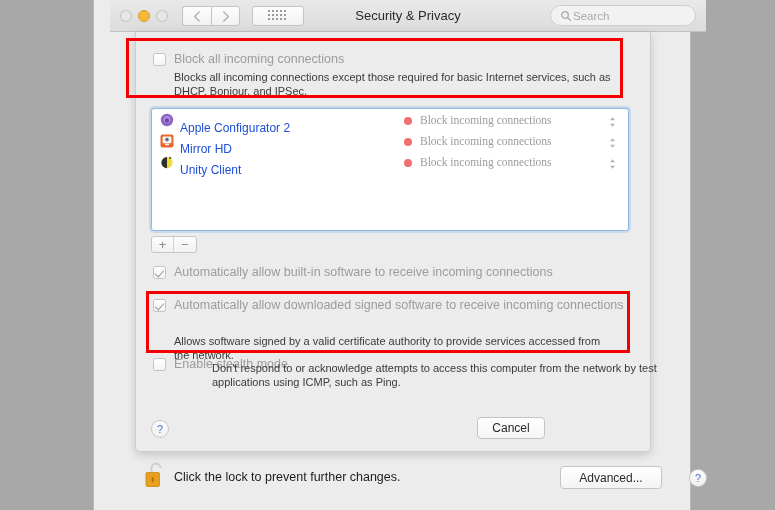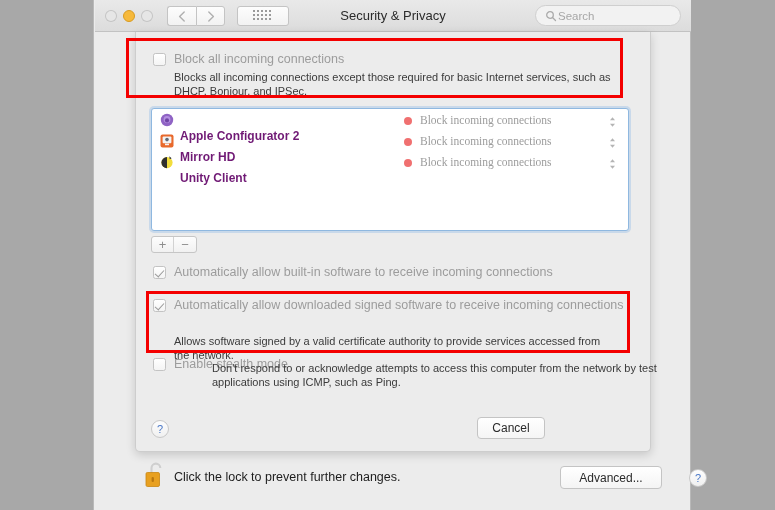--- a/index.html
+++ b/index.html
@@ -13,21 +13,21 @@
   
   #prefs-window{
     position:absolute; left:93px; top:0px; width:598px; height:510px;
     background:#ececec;
     border-left:1px solid #b9b9b9;
     border-right:1px solid #b9b9b9;
   }
 
   
   #toolbar{
-    position:absolute; left:1px; top:0; width:100%; height:32px;
+    position:absolute; left:16px; top:0; width:100%; height:32px;
     background:linear-gradient(#e9e9e9,#dcdcdc);
     border-bottom:1px solid #c2c2c2;
   }
   .traffic{
     position:absolute; top:10px; width:12px; height:12px; border-radius:50%;
     border:1px solid rgba(0,0,0,.14);
   }
   #tl-close{ left:10px; background:#e6e6e6; }
   #tl-min{ left:28px; background:#f6b93b; border-color:#d89b22; }
   #tl-zoom{ left:46px; background:#e6e6e6; }
@@ -109,22 +109,22 @@
     box-shadow:0 0 0 2px rgba(110,170,230,.28);
     overflow:hidden;
   }
   .app-row{
     position:relative; height:18px; margin-top:3px;
   }
   .app-icon{
     position:absolute; left:8px; top:1px; width:14px; height:14px;
   }
   .app-name{
-    position:absolute; left:28px; top:17px;
-    font-size:12px; color:#701a75; white-space:nowrap;font-weight:bold;
+    position:absolute; left:28px; top:9px;
+    font-size:12px; color:#1d4ed8; white-space:nowrap;
   }
   .status-dot{
     position:absolute; left:252px; top:5px;
     width:8px; height:8px; border-radius:50%;
     background:#f07070;
   }
   .status-text{
     position:absolute; left:268px; top:2px;
     font-size:11.5px; color:#9c9c9c; white-space:nowrap;font-family:Liberation Serif, serif;
   }

